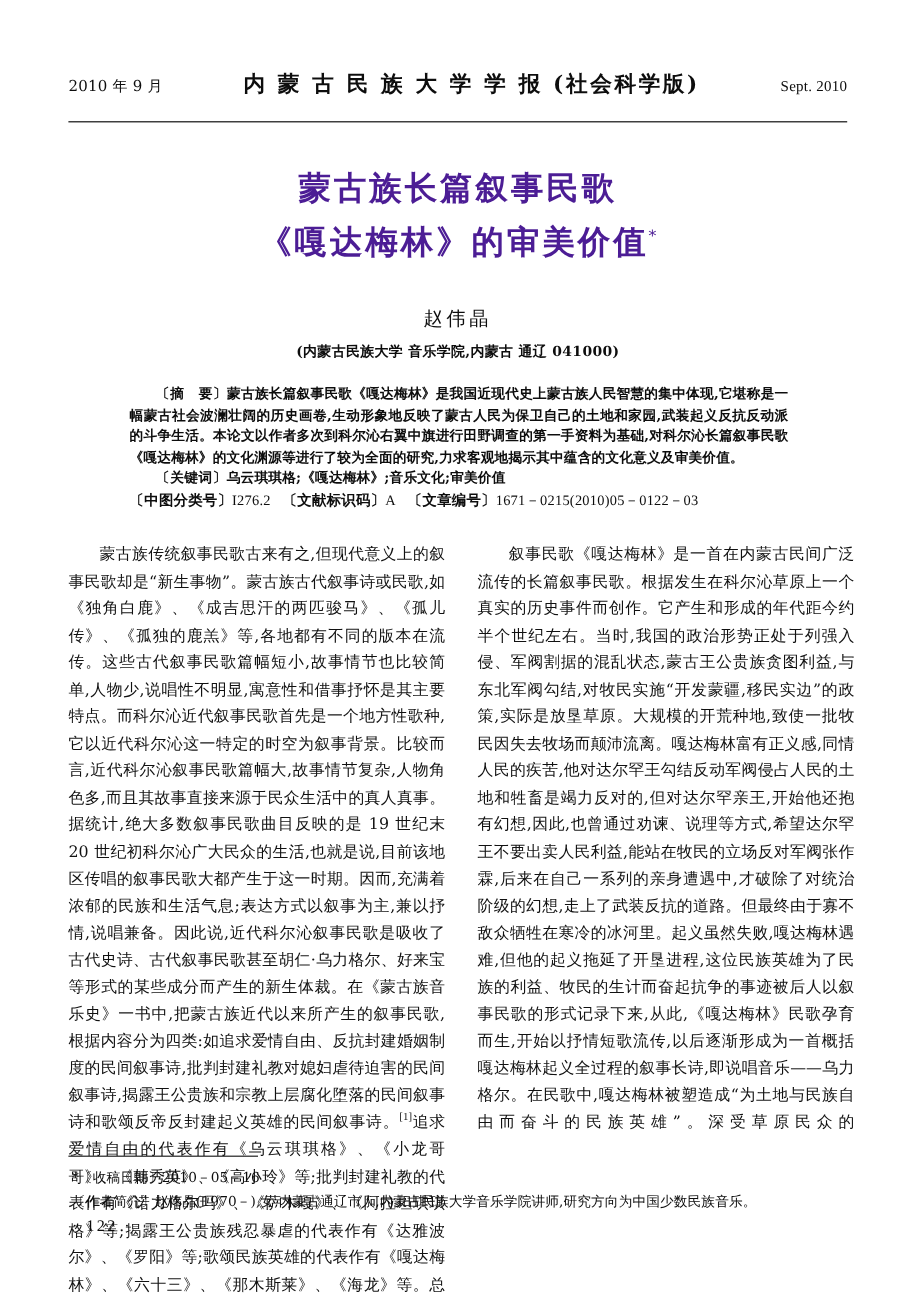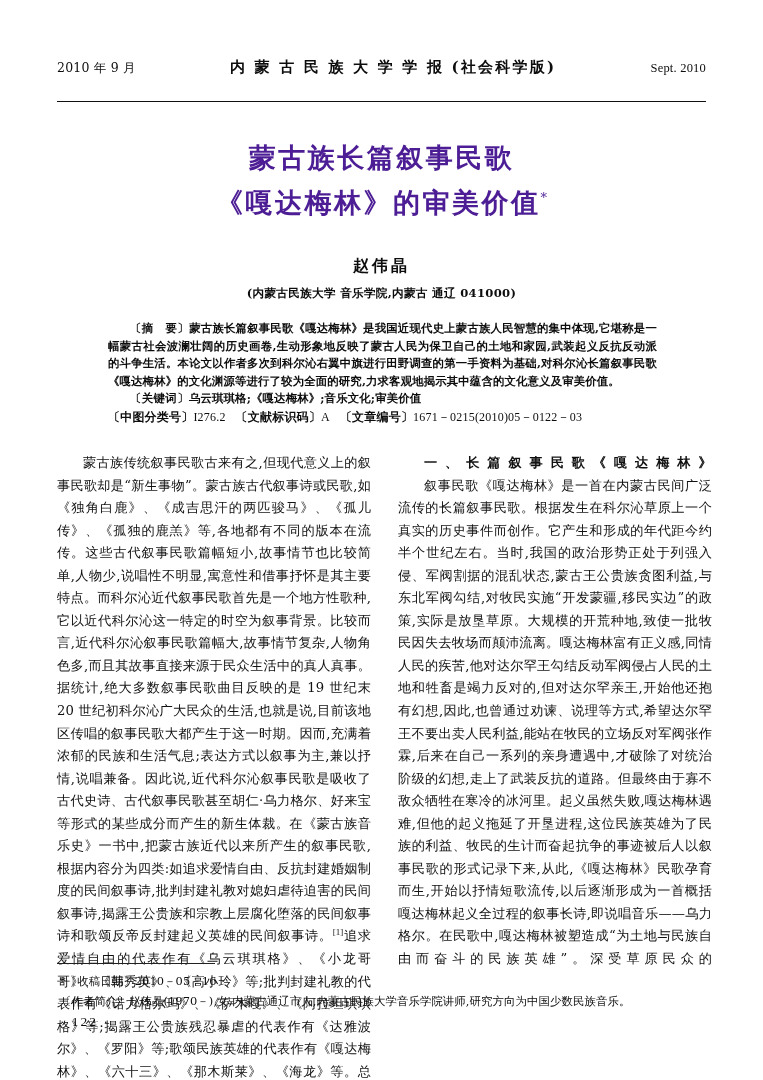--- a/index.html
+++ b/index.html
@@ -39,21 +39,21 @@
   }
   .mast-row.row1 { margin-bottom: 3px; }
   .mast-left, .mast-right {
     font-size: 12.5px;
     letter-spacing: 0.2px;
     white-space: nowrap;
     font-family: "Liberation Serif", serif;
   }
   .mast-left.cn, .mast-right.cn { font-family: "DejaVu Serif", serif; }
   .mast-center-cn {
-    font-size: 15px;
+    font-size: 18px;
     font-weight: bold;
     letter-spacing: 2.2px;
     font-family: "DejaVu Serif", serif;
     white-space: nowrap;
   }
   .mast-center-en {
     font-size: 12.3px;
     letter-spacing: 0.1px;
     white-space: nowrap;
     font-family: "Liberation Serif", serif;
@@ -91,21 +91,21 @@
   }
 
   .author {
     position: absolute;
     left: 0;
     top: 256px;
     width: 763px;
     text-align: center;
     font-family: "DejaVu Serif", serif;
     font-size: 16px;
-    font-weight: bold;
+    font-weight: normal;
     letter-spacing: 3px;
   }
   .affil {
     position: absolute;
     left: 0;
     top: 286px;
     width: 763px;
     text-align: center;
     font-family: "DejaVu Serif", serif;
     font-size: 11.6px;
@@ -252,21 +252,20 @@
     <span>〔中图分类号〕</span><span class="num">I276.2</span><span class="wide-gap"></span><span>〔文献标识码〕</span><span class="num">A</span><span class="wide-gap"></span><span>〔文章编号〕</span><span class="num">1671－0215(2010)05－0122－03</span>
   </div>
 
   <div class="body-cols">
 
     <div class="col">
       <p><span>蒙古族传统叙事民歌古来有之,但现代意义上的叙事民歌却是“新生事物”。蒙古族古代叙事诗或民歌,如《独角白鹿》、《成吉思汗的两匹骏马》、《孤儿传》、《孤独的鹿羔》等,各地都有不同的版本在流传。这些古代叙事民歌篇幅短小,故事情节也比较简单,人物少,说唱性不明显,寓意性和借事抒怀是其主要特点。而科尔沁近代叙事民歌首先是一个地方性歌种,它以近代科尔沁这一特定的时空为叙事背景。比较而言,近代科尔沁叙事民歌篇幅大,故事情节复杂,人物角色多,而且其故事直接来源于民众生活中的真人真事。据统计,绝大多数叙事民歌曲目反映的是 19 世纪末 20 世纪初科尔沁广大民众的生活,也就是说,目前该地区传唱的叙事民歌大都产生于这一时期。因而,充满着浓郁的民族和生活气息;表达方式以叙事为主,兼以抒情,说唱兼备。因此说,近代科尔沁叙事民歌是吸收了古代史诗、古代叙事民歌甚至胡仁·乌力格尔、好来宝等形式的某些成分而产生的新生体裁。在《蒙古族音乐史》一书中,把蒙古族近代以来所产生的叙事民歌,根据内容分为四类:如追求爱情自由、反抗封建婚姻制度的民间叙事诗,批判封建礼教对媳妇虐待迫害的民间叙事诗,揭露王公贵族和宗教上层腐化堕落的民间叙事诗和歌颂反帝反封建起义英雄的民间叙事诗。</span><sup class="ref">[1]</sup><span>追求爱情自由的代表作有《乌云琪琪格》、《小龙哥哥》、《韩秀英》、《高小玲》等;批判封建礼教的代表作有《诺力格尔玛》、《萨木嘎》、《阿拉坦琪琪格》等;揭露王公贵族残忍暴虐的代表作有《达雅波尔》、《罗阳》等;歌颂民族英雄的代表作有《嘎达梅林》、《六十三》、《那木斯莱》、《海龙》等。总而言之,近代科尔沁叙事民歌,不</span></p>
     </div>
 
     <div class="col">
-      <h2>一、长篇叙事民歌《嘎达梅林》</h2>
       <p>叙事民歌《嘎达梅林》是一首在内蒙古民间广泛流传的长篇叙事民歌。根据发生在科尔沁草原上一个真实的历史事件而创作。它产生和形成的年代距今约半个世纪左右。当时,我国的政治形势正处于列强入侵、军阀割据的混乱状态,蒙古王公贵族贪图利益,与东北军阀勾结,对牧民实施“开发蒙疆,移民实边”的政策,实际是放垦草原。大规模的开荒种地,致使一批牧民因失去牧场而颠沛流离。嘎达梅林富有正义感,同情人民的疾苦,他对达尔罕王勾结反动军阀侵占人民的土地和牲畜是竭力反对的,但对达尔罕亲王,开始他还抱有幻想,因此,也曾通过劝谏、说理等方式,希望达尔罕王不要出卖人民利益,能站在牧民的立场反对军阀张作霖,后来在自己一系列的亲身遭遇中,才破除了对统治阶级的幻想,走上了武装反抗的道路。但最终由于寡不敌众牺牲在寒冷的冰河里。起义虽然失败,嘎达梅林遇难,但他的起义拖延了开垦进程,这位民族英雄为了民族的利益、牧民的生计而奋起抗争的事迹被后人以叙事民歌的形式记录下来,从此,《嘎达梅林》民歌孕育而生,开始以抒情短歌流传,以后逐渐形成为一首概括嘎达梅林起义全过程的叙事长诗,即说唱音乐——乌力格尔。在民歌中,嘎达梅林被塑造成“为土地与民族自由而奋斗的民族英雄”。深受草原民众的</p>
     </div>
 
   </div>
 
   <div class="foot-rule"></div>
   <div class="footnotes">
     <div>*〔收稿日期〕2010－05－16</div>
     <div>〔作者简介〕赵伟晶(1970－),女,内蒙古通辽市人,内蒙古民族大学音乐学院讲师,研究方向为中国少数民族音乐。</div>
   </div>

